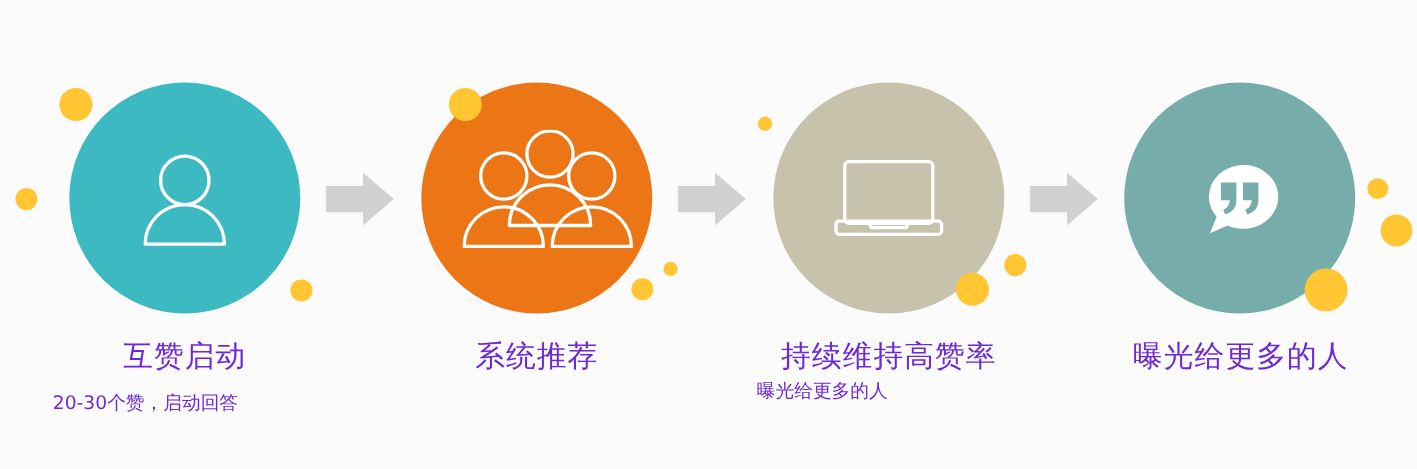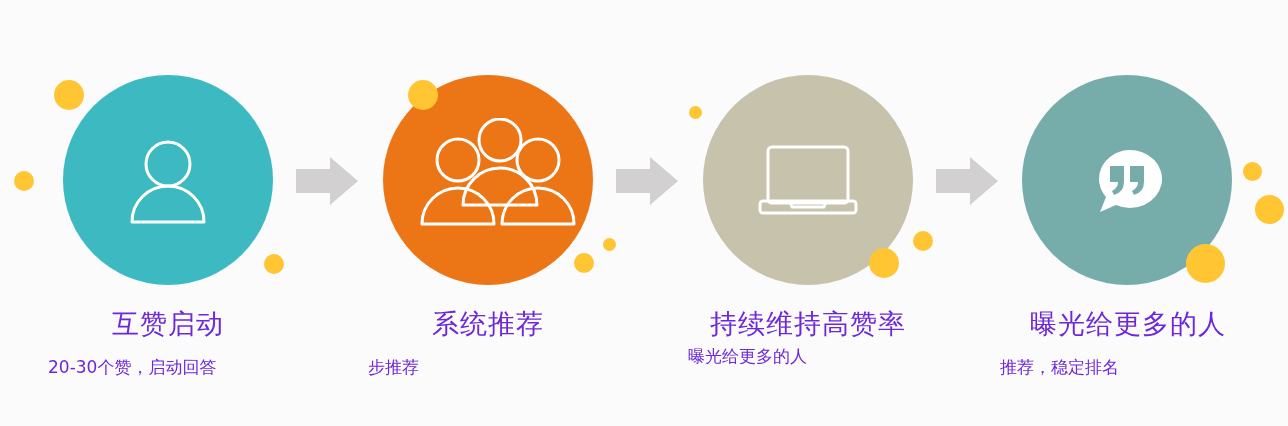--- a/index.html
+++ b/index.html
@@ -75,21 +75,19 @@
 <div class="title" style="left:8px;top:306px;">互赞启动</div>
 <div class="title" style="left:328px;top:306px;">系统推荐</div>
 <div class="title" style="left:648px;top:306px;">持续维持高赞率</div>
 <div class="title" style="left:968px;top:306px;">曝光给更多的人</div>
 
 <div class="desc" style="left:48px;top:357px;">
   <div>20-30个赞，启动回答</div>
   <div></div>
 </div>
 <div class="desc" style="left:368px;top:357px;">
-  <div>步推荐</div>
 </div>
 <div class="desc" style="left:688px;top:346px;">
   <div>曝光给更多的人</div>
   <div></div>
 </div>
 <div class="desc" style="left:1000px;top:357px;">
-  <div>推荐，稳定排名</div>
 </div>
 
 </body></html>

